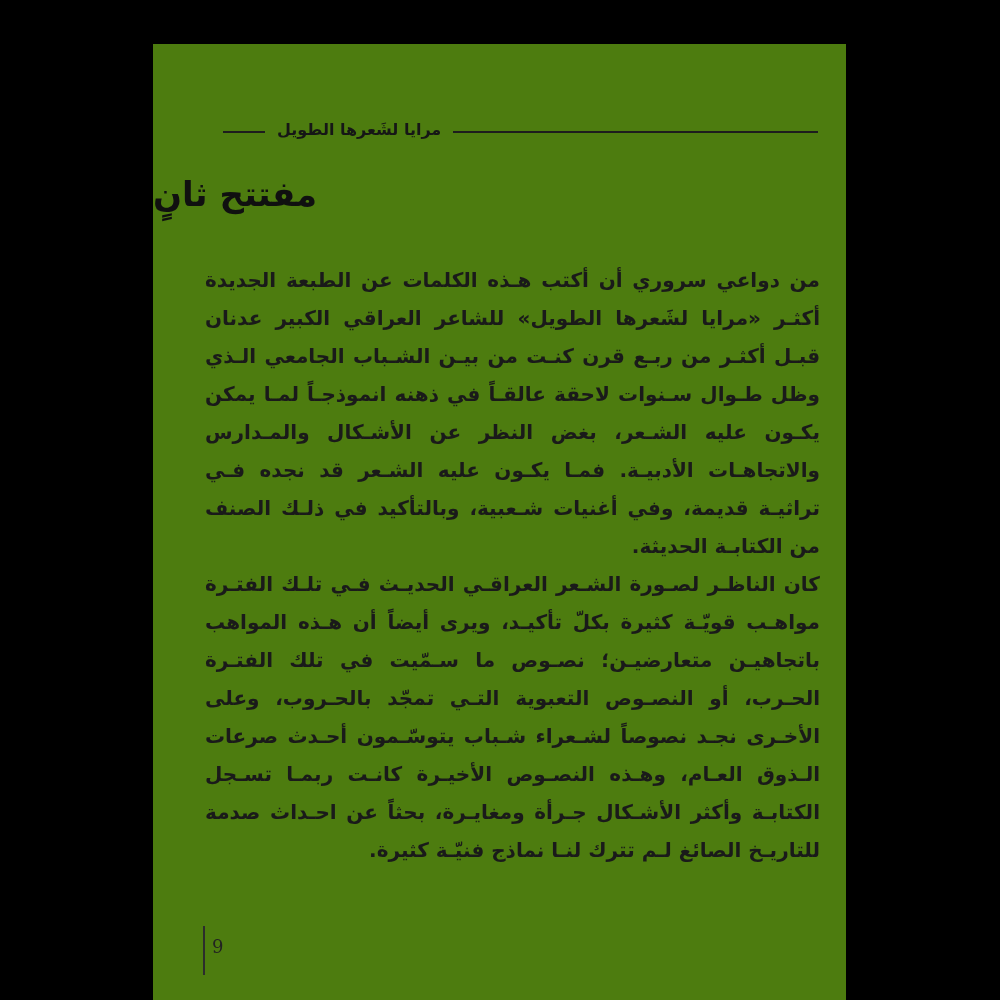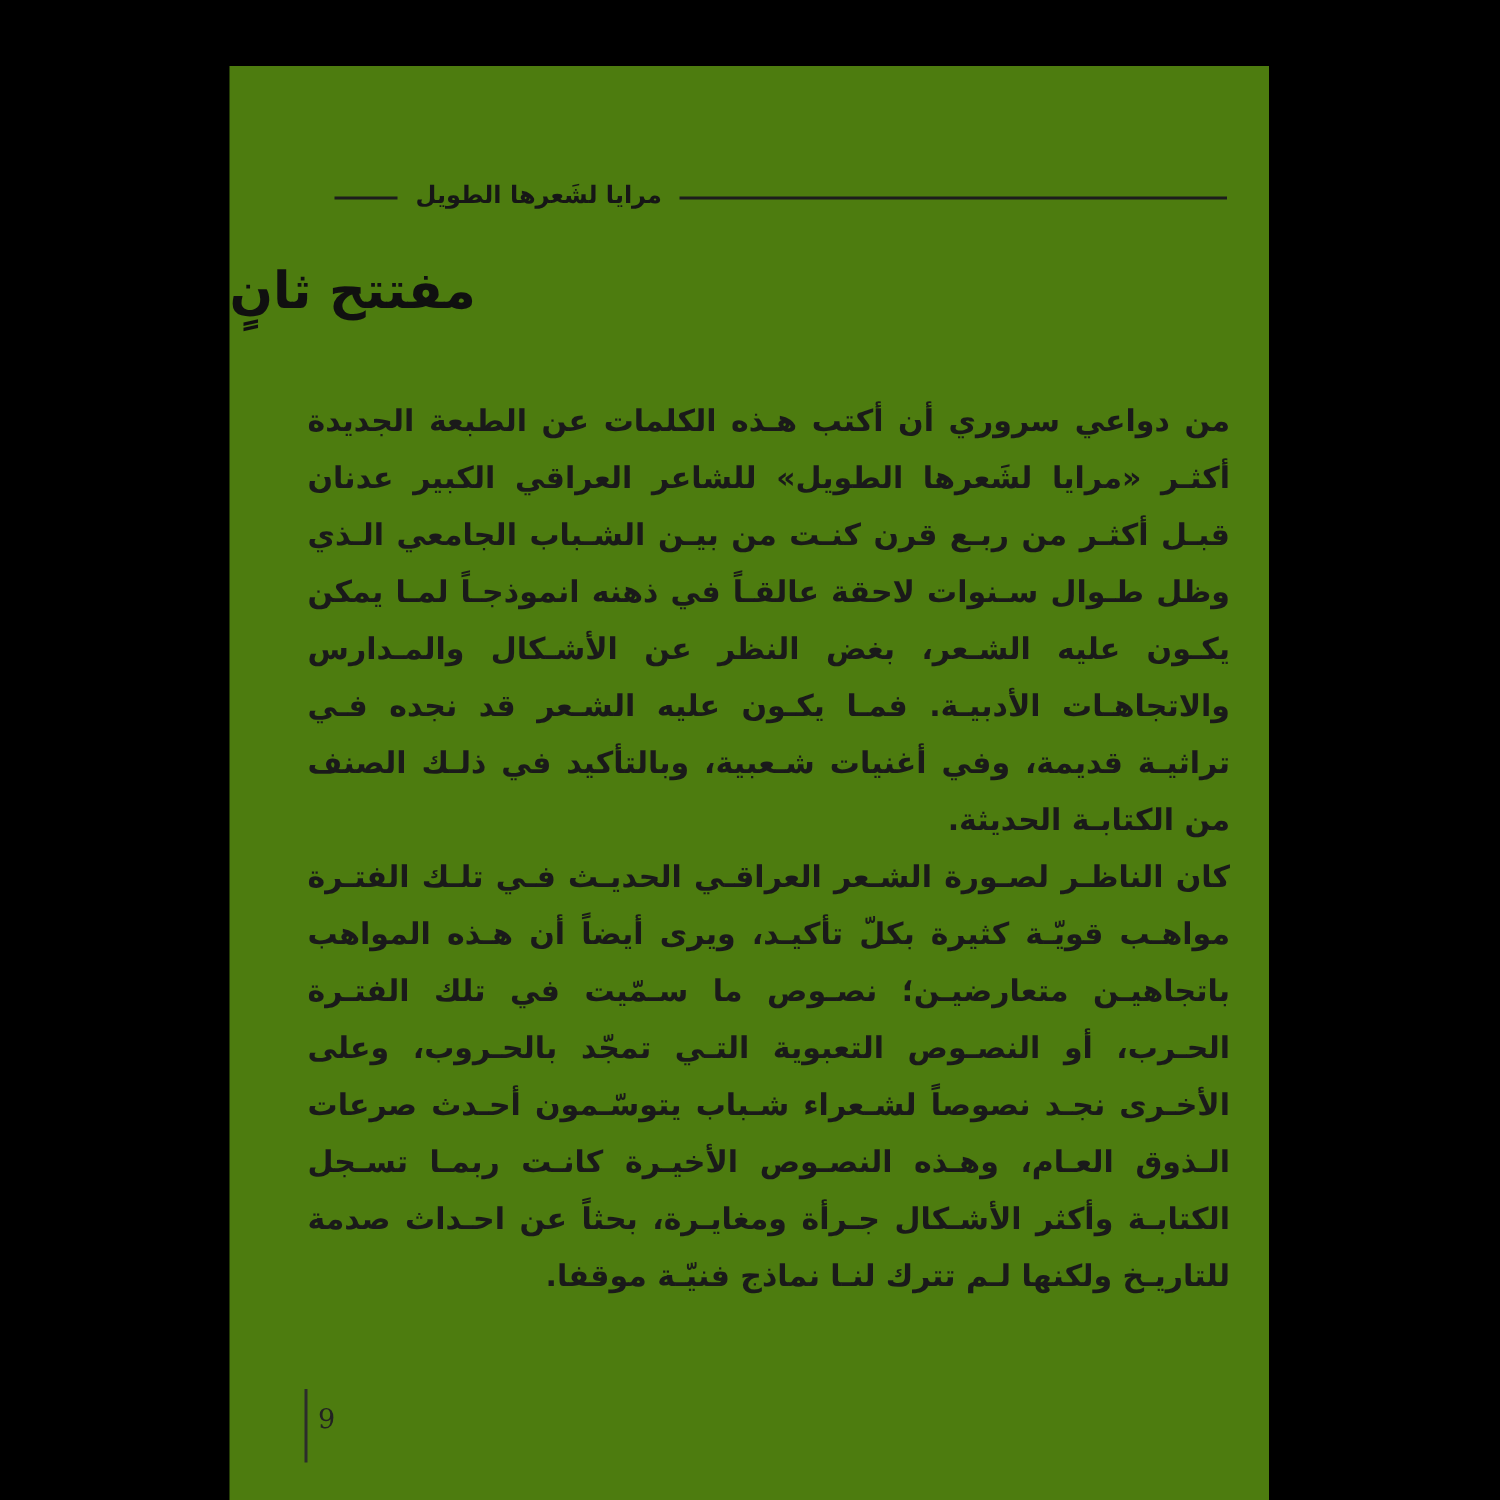--- a/index.html
+++ b/index.html
@@ -139,21 +139,21 @@
       <div class="body-line">والاتجاهـات الأدبيـة. فمـا يكـون عليه الشـعر قد نجده فـي نصوص</div>
       <div class="body-line">تراثيـة قديمة، وفي أغنيات شـعبية، وبالتأكيد في ذلـك الصنف الجيد</div>
       <div class="body-line para-end">من الكتابـة الحديثة.</div>
       <div class="body-line">كان الناظـر لصـورة الشـعر العراقـي الحديـث فـي تلـك الفتـرة يرى</div>
       <div class="body-line">مواهـب قويّـة كثيرة بكلّ تأكيـد، ويرى أيضاً أن هـذه المواهب تذهب</div>
       <div class="body-line">باتجاهيـن متعارضيـن؛ نصـوص ما سـمّيت في تلك الفتـرة بنصوص</div>
       <div class="body-line">الحـرب، أو النصـوص التعبوية التـي تمجّد بالحـروب، وعلى الضفّة</div>
       <div class="body-line">الأخـرى نجـد نصوصاً لشـعراء شـباب يتوسّـمون أحـدث صرعات</div>
       <div class="body-line">الـذوق العـام، وهـذه النصـوص الأخيـرة كانـت ربمـا تسـجل موقفاً</div>
       <div class="body-line">الكتابـة وأكثر الأشـكال جـرأة ومغايـرة، بحثاً عن احـداث صدمة في</div>
-      <div class="body-line para-end">للتاريـخ ولكنها لـم تترك لنـا نماذج فنيّـة موقفا.</div>
+      <div class="body-line para-end">للتاريـخ الصائغ لـم تترك لنـا نماذج فنيّـة كثيرة.</div>
     </main>
 
     <div class="folio">
       <span class="folio-bar"></span>
       <span class="folio-num">9</span>
     </div>
 
   </div>
 </div>
 

